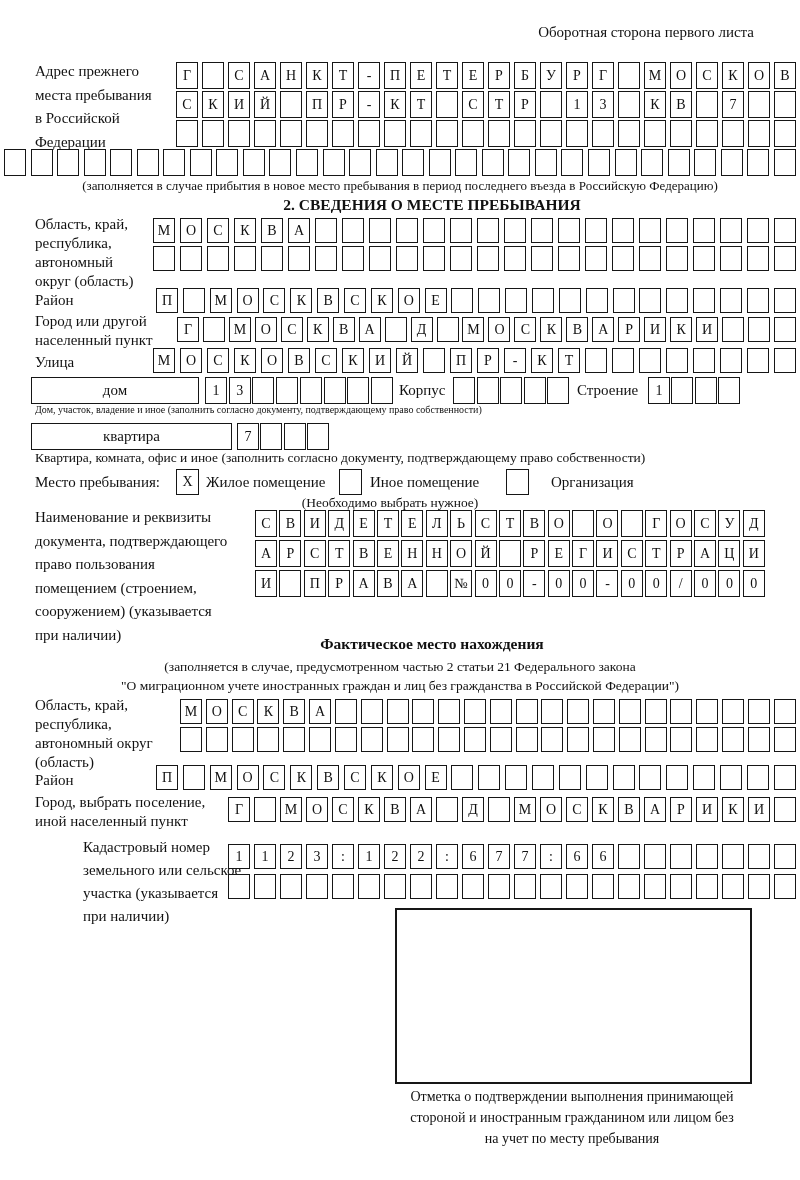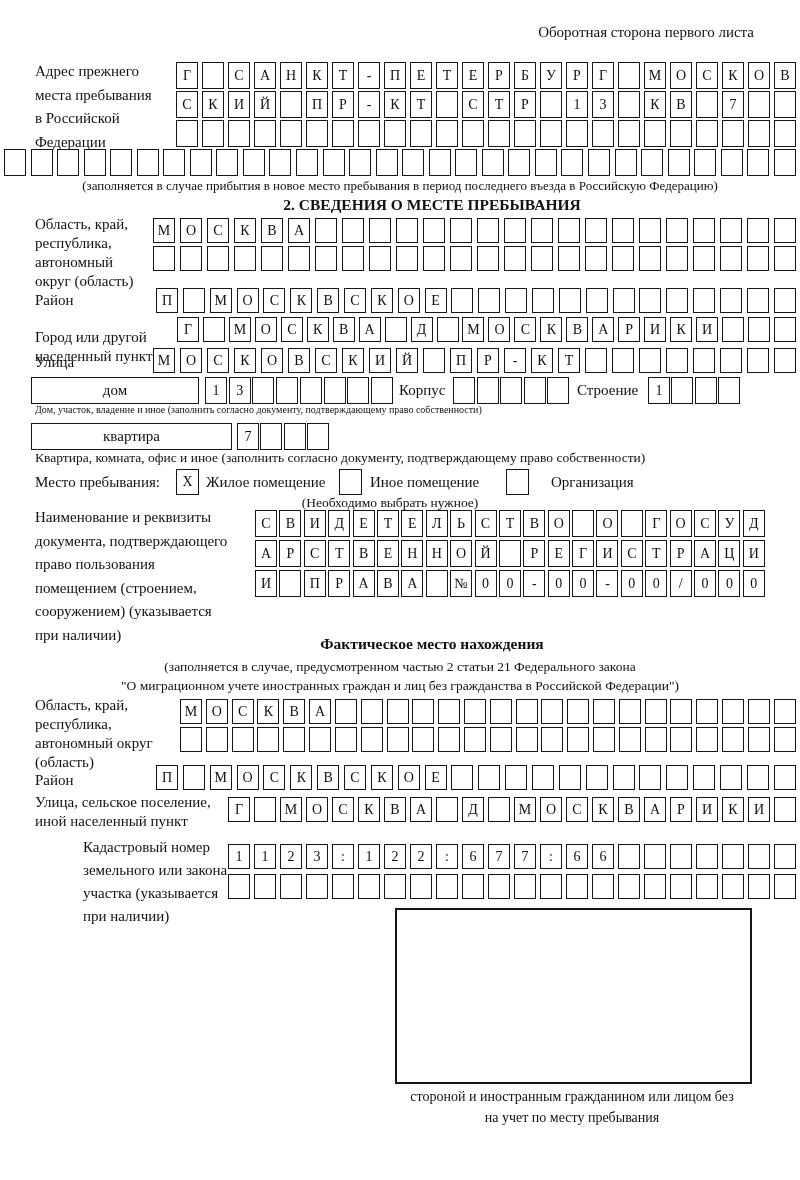--- a/index.html
+++ b/index.html
@@ -236,21 +236,21 @@
     <div class="cell"></div>
     <div class="cell"></div>
     <div class="cell"></div>
     <div class="cell"></div>
     <div class="cell"></div>
     <div class="cell"></div>
     <div class="cell"></div>
     <div class="cell"></div>
   </div>
 
-<div class="abs label-tight" style="left:35px;top:328px;">
+<div class="abs label-tight" style="left:35px;top:312px;">
     <div>Город или другой</div>
     <div>населенный пункт</div>
   </div>
 <div class="cellrow" style="left:177px;top:317px;width:619px;">
     <div class="cell">Г</div>
     <div class="cell"></div>
     <div class="cell">М</div>
     <div class="cell">О</div>
     <div class="cell">С</div>
     <div class="cell">К</div>
@@ -511,21 +511,21 @@
     <div class="cell"></div>
     <div class="cell"></div>
     <div class="cell"></div>
     <div class="cell"></div>
     <div class="cell"></div>
     <div class="cell"></div>
     <div class="cell"></div>
   </div>
 
 <div class="abs label-tight" style="left:35px;top:793px;">
-    <div>Улица, сельское поселение,</div>
+    <div>Город, выбрать поселение,</div>
     <div>иной населенный пункт</div>
   </div>
 <div class="cellrow" style="left:228px;top:797px;width:568px;">
     <div class="cell">Г</div>
     <div class="cell"></div>
     <div class="cell">М</div>
     <div class="cell">О</div>
     <div class="cell">С</div>
     <div class="cell">К</div>
     <div class="cell">В</div>
@@ -541,21 +541,21 @@
     <div class="cell">А</div>
     <div class="cell">Р</div>
     <div class="cell">И</div>
     <div class="cell">К</div>
     <div class="cell">И</div>
     <div class="cell"></div>
   </div>
 
 <div class="abs" style="left:35px;top:836px;font-size:15px;line-height:23px;margin-left:48px;">
     <div>Кадастровый номер</div>
-    <div>земельного или закона</div>
+    <div>земельного или сельское</div>
     <div>участка (указывается</div>
     <div>при наличии)</div>
   </div>
 <div class="cellrow" style="left:228px;top:844px;width:568px;">
     <div class="cell">1</div>
     <div class="cell">1</div>
     <div class="cell">2</div>
     <div class="cell">3</div>
     <div class="cell">:</div>
     <div class="cell">1</div>
@@ -596,15 +596,16 @@
     <div class="cell"></div>
     <div class="cell"></div>
     <div class="cell"></div>
     <div class="cell"></div>
     <div class="cell"></div>
     <div class="cell"></div>
   </div>
 
 <div class="bigbox" style="left:395px;top:908px;width:353px;height:172px;"></div>
 <div class="abs stamp-note" style="left:352px;top:1086px;width:440px;">
+    <div>Отметка о подтверждении выполнения принимающей</div>
     <div>стороной и иностранным гражданином или лицом без</div>
     <div>на учет по месту пребывания</div>
   </div>
 
 </body></html>

